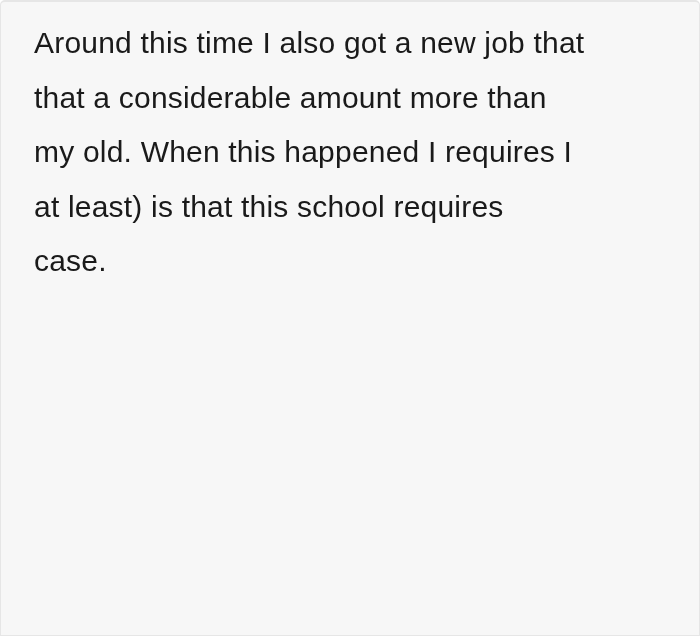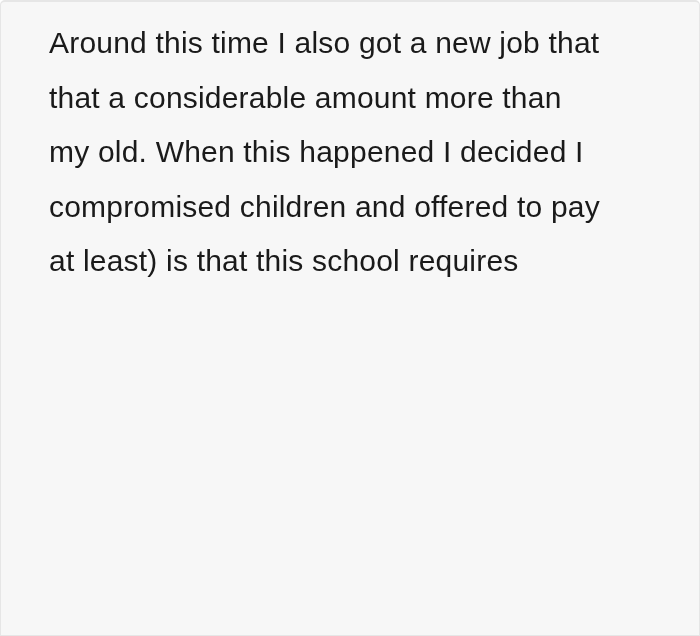--- a/index.html
+++ b/index.html
@@ -8,21 +8,21 @@
     background: #ffffff;
   }
   .card {
     box-sizing: border-box;
     width: 700px;
     height: 636px;
     background: var(--bg, #f7f7f7);
     border: 1px solid var(--border, #e6e6e6);
     border-top-width: 2px;
     border-radius: 5px 5px 0 0;
-    padding: 14px 10px 0 48px;
+    padding: 14px 10px 0 33px;
     overflow: hidden;
   }
   .post-text {
     font-family: "Liberation Sans", "DejaVu Sans", sans-serif;
     font-size: 30px;
     font-weight: 400;
     color: var(--text, #1a1a1a);
     letter-spacing: 0.2px;
   }
   .post-text .line {
@@ -30,17 +30,17 @@
     white-space: nowrap;
   }
 </style>
 </head>
 <body>
 
 <div class="card">
   <div class="post-text">
       <div class="line">Around this time I also got a new job that</div>
       <div class="line">that a considerable amount more than</div>
-      <div class="line">my old. When this happened I decided I</div>
-      <div class="line">compromised children and offered to pay</div>
+      <div class="line">my old. When this happened I requires I</div>
       <div class="line">at least) is that this school requires</div>
+      <div class="line">case.</div>
     </div>
 </div>
 
 </body></html>

